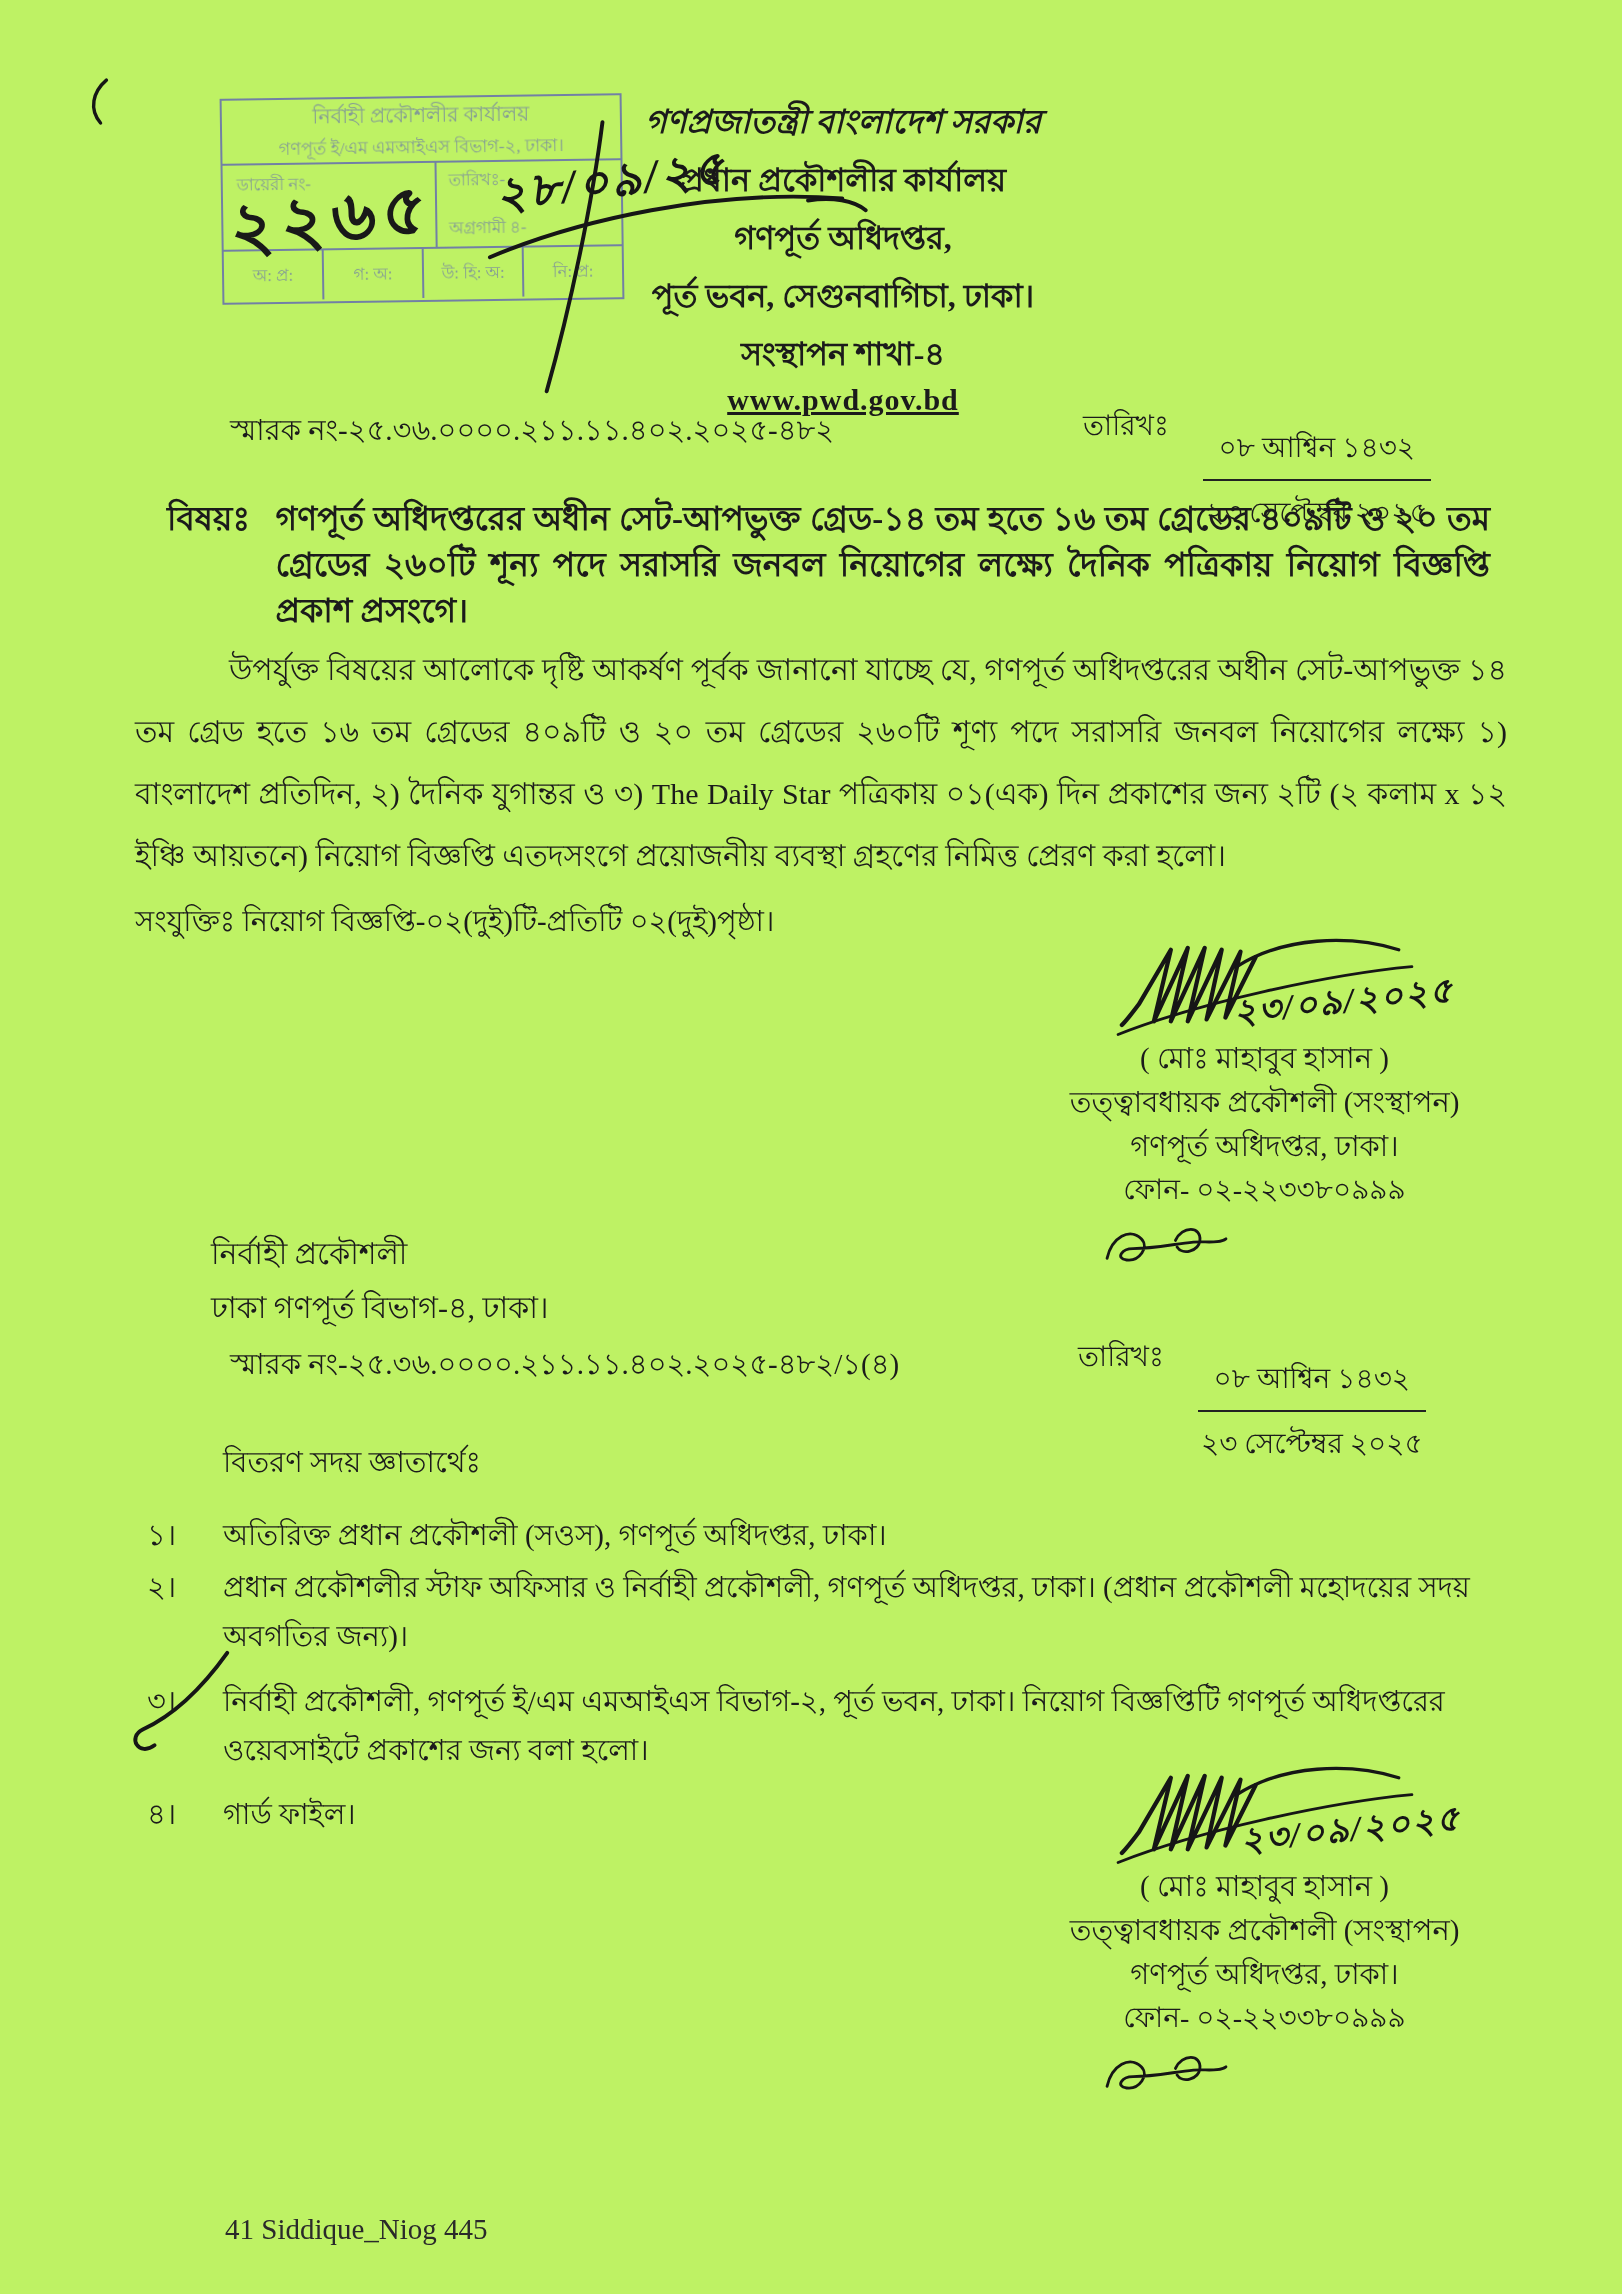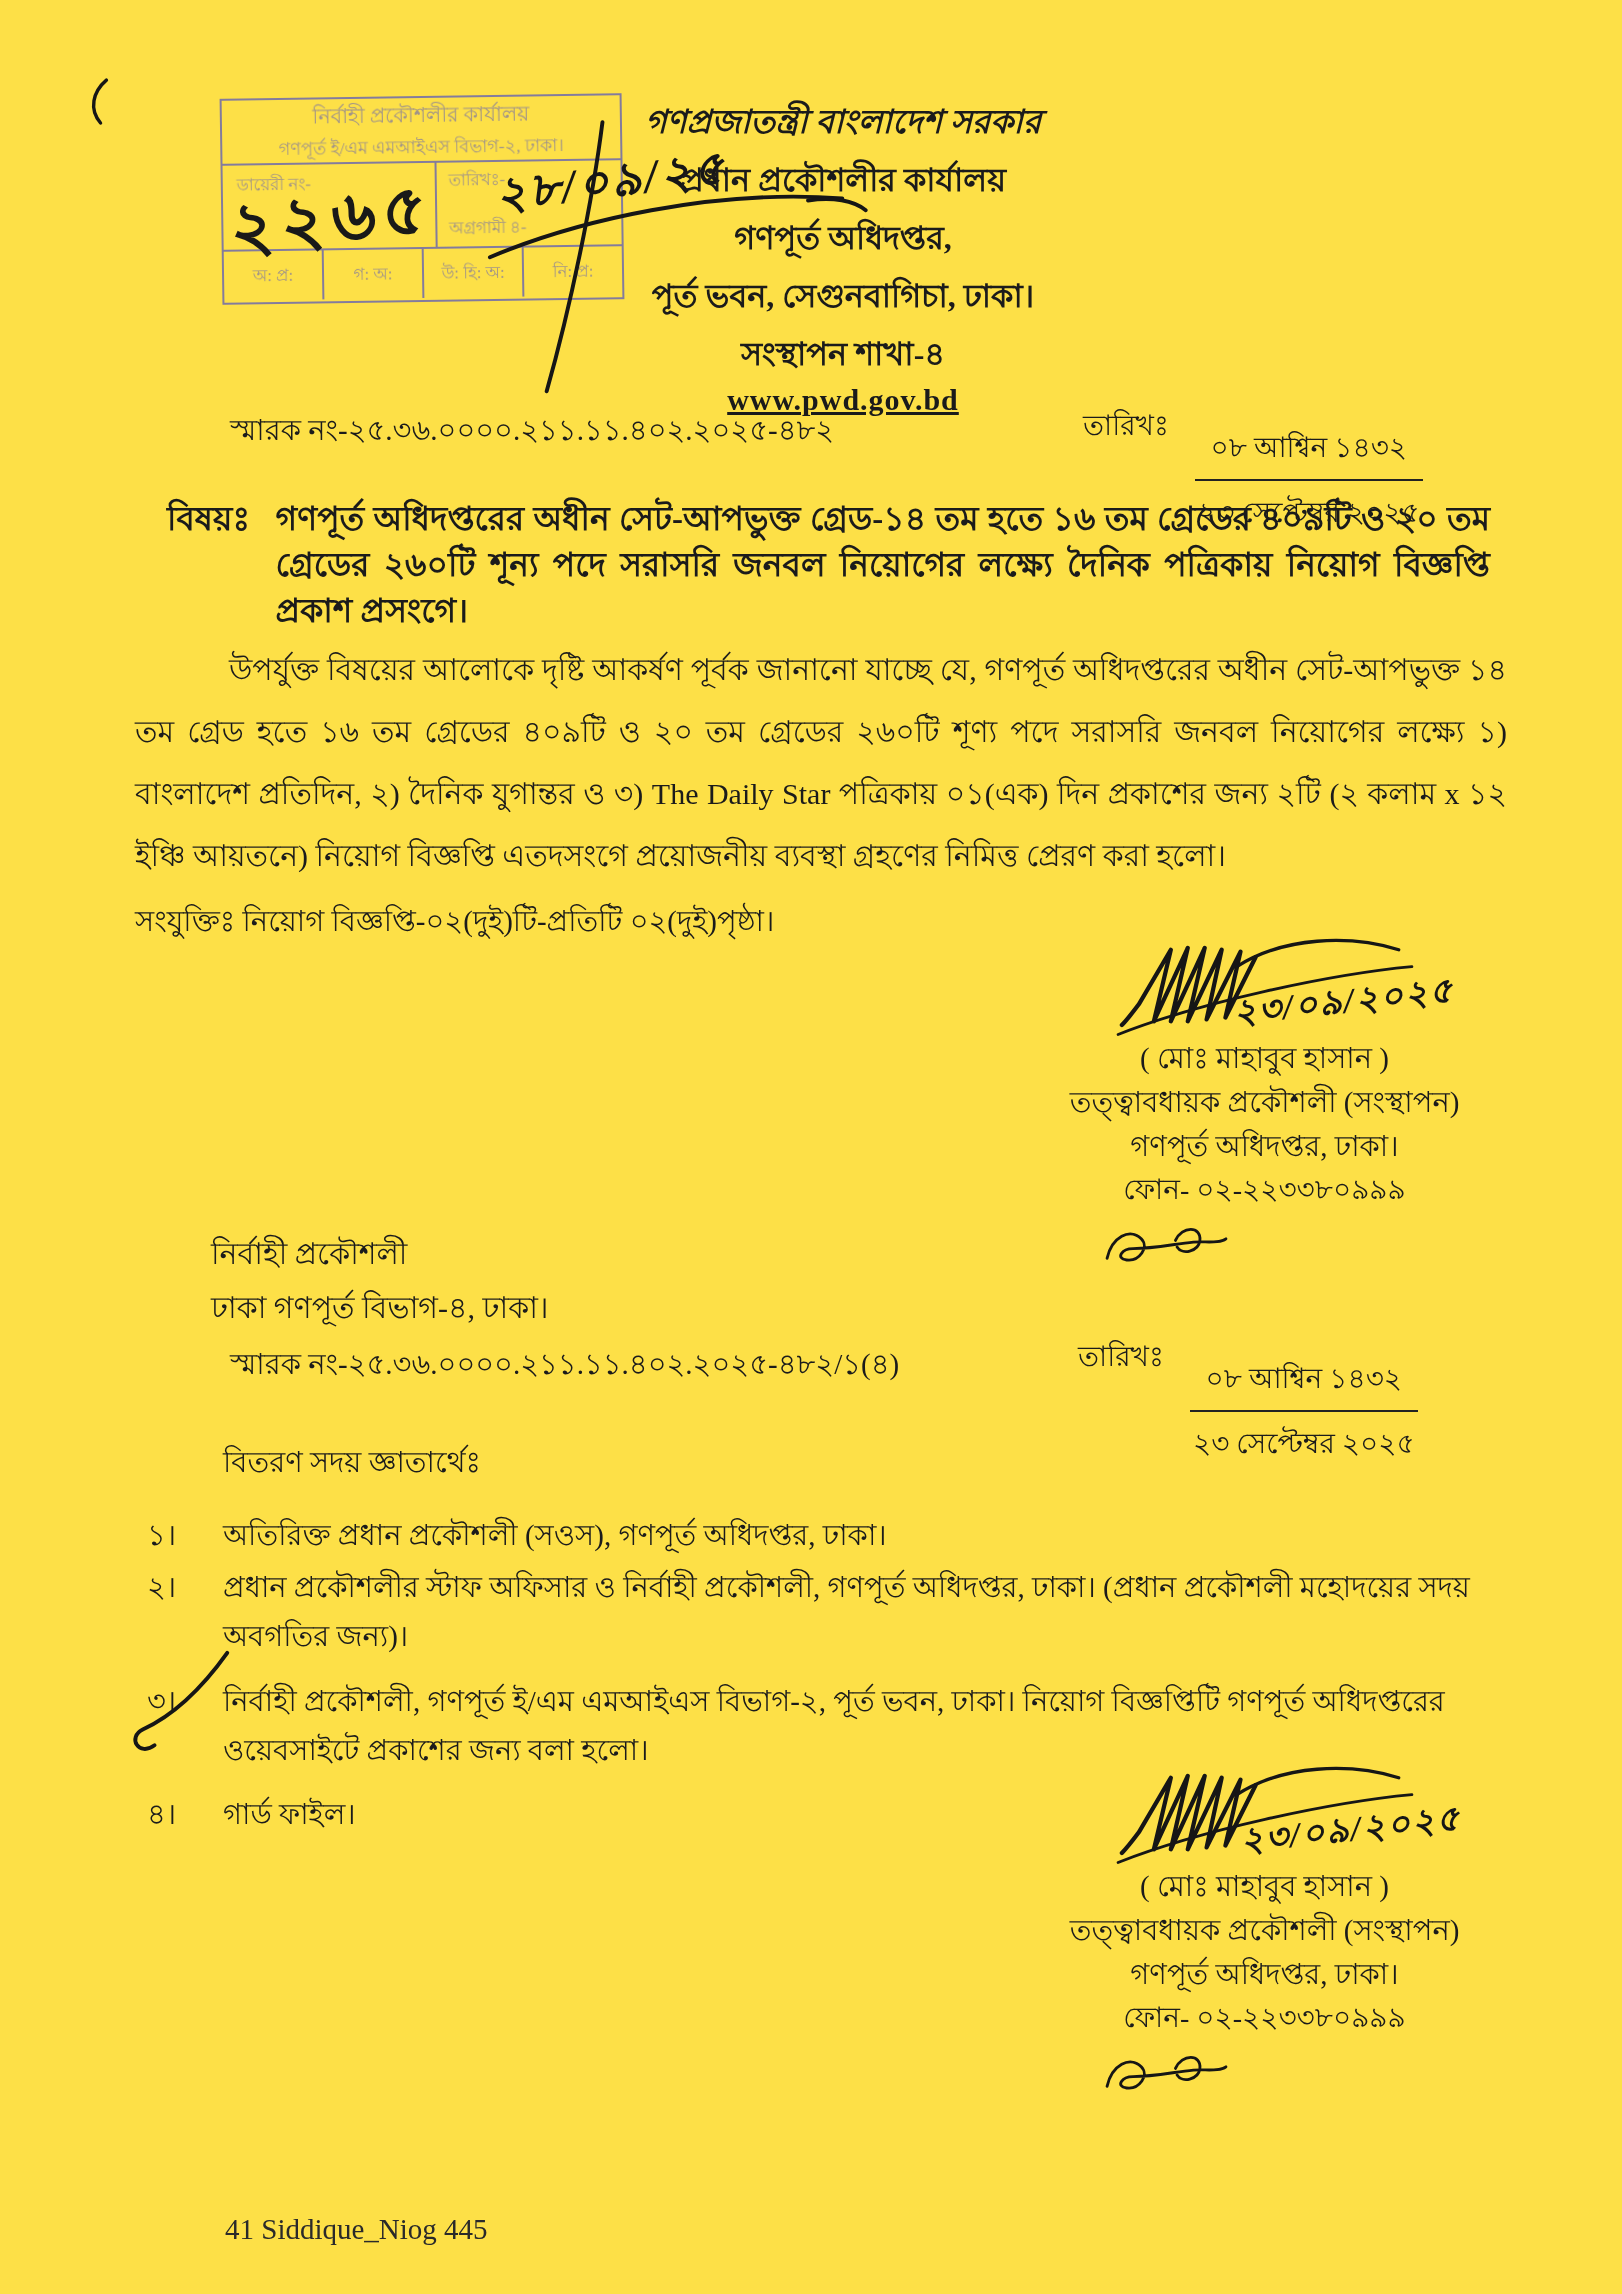--- a/index.html
+++ b/index.html
@@ -1,20 +1,20 @@
 <!DOCTYPE html>
 <html lang="bn"><head>
 <meta charset="utf-8">
 <style>
   html,body{margin:0;padding:0;background:#e8e8e8;}
   .page{
     position:relative;
     width:1622px;height:2295px;
     margin:0 auto;
-    background:#fde047;
+    background:#bef264;
     font-family:"Liberation Serif","DejaVu Serif",serif;
     color:#1b1b1b;
     overflow:hidden;
   }
   .abs{position:absolute;}
 
   
   .header{left:549px;top:103px;width:588px;text-align:center;line-height:39px;}
   .header .l1{font-size:33px;font-weight:600;font-style:italic;}
   .header .l{font-size:32px;font-weight:600;margin-top:19px;}
@@ -49,21 +49,21 @@
   .scrawl{
     color:#161616;font-weight:700;font-style:italic;
     white-space:nowrap;
   }
   .scrawl.top-date{left:495px;top:145px;font-size:47px;transform:rotate(-7deg);letter-spacing:2.9px;}
 
   
   .memo{font-size:29px;white-space:nowrap;}
   .memo1{left:230px;top:407px;}
   .memo2{left:230px;top:1341px;}
-  .dateblock{display:flex;align-items:flex-start;gap:26px;font-size:28px;}
+  .dateblock{display:flex;align-items:flex-start;gap:34px;font-size:28px;}
   .dateblock .lbl{padding-top:21.6px;}
   .dateblock .frac{display:flex;flex-direction:column;align-items:center;}
   .dateblock .frac .top{padding:0 15.7px 5.9px 15.7px;border-bottom:2.5px solid #222;margin-top:44px;}
   .dateblock .frac .bot{padding-top:10px;}
   .date1{left:1083px;top:382px;}
   .date2{left:1078px;top:1313px;}
 
   
   .subject{left:167px;top:496px;width:1323px;display:flex;gap:25.5px;font-weight:700;font-size:33px;line-height:46px;}
   .subject .lbl{flex:0 0 auto;}

